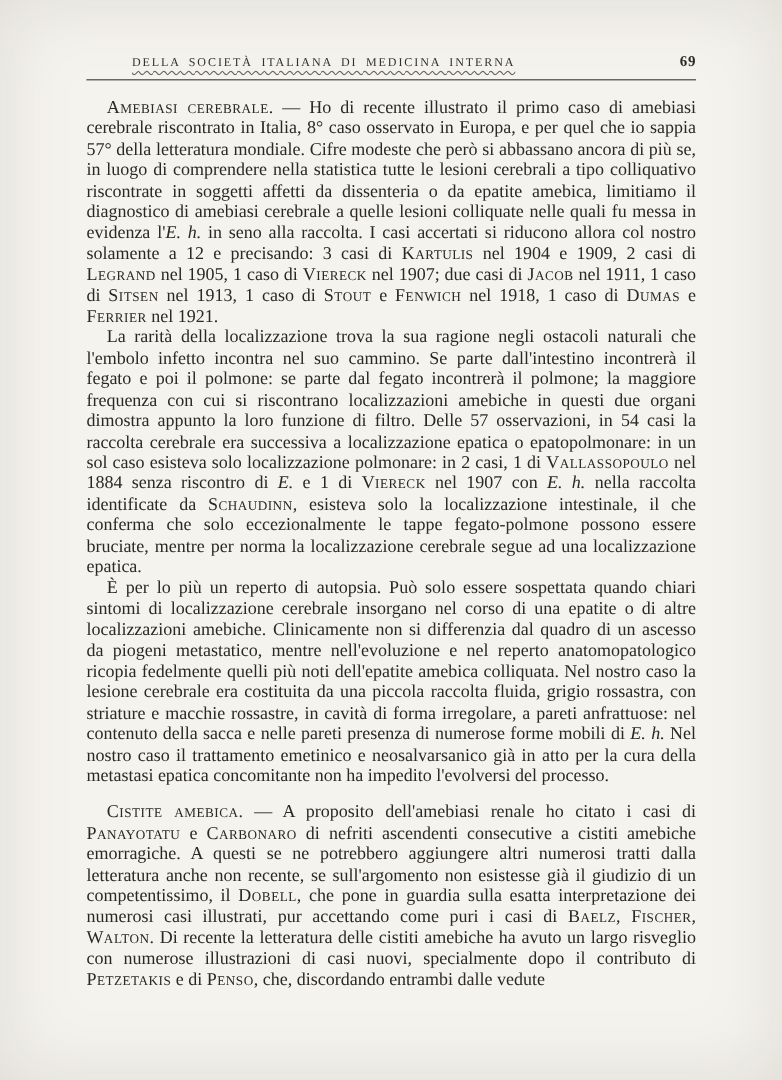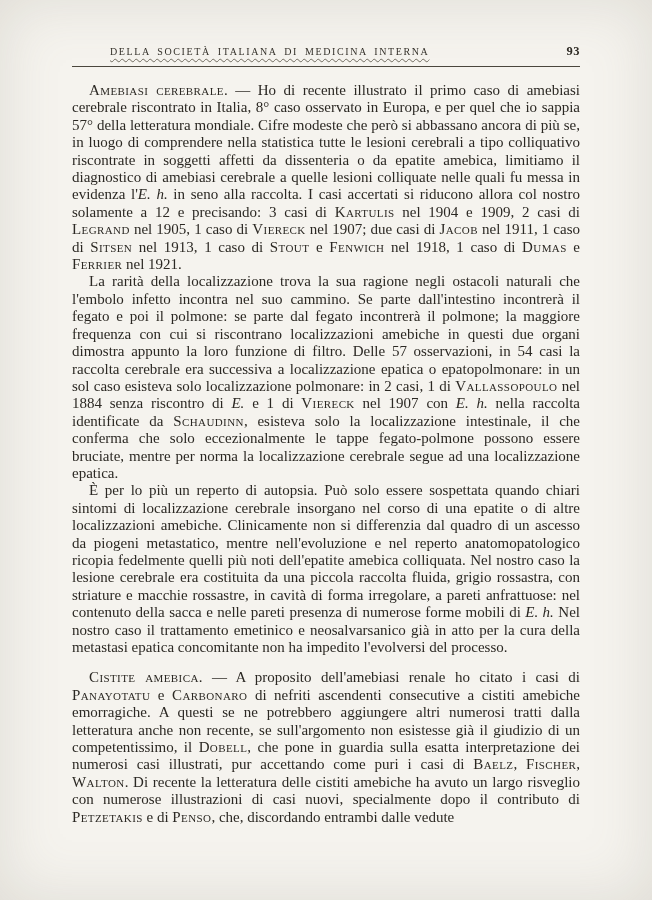--- a/index.html
+++ b/index.html
@@ -74,21 +74,21 @@
   .it {
     font-style: italic;
   }
 </style>
 </head>
 <body>
 
 <div class="page">
   <div class="page-header">
     <span class="journal-title">DELLA SOCIETÀ ITALIANA DI MEDICINA INTERNA</span>
-    <span class="page-number">93</span>
+    <span class="page-number">69</span>
   </div>
   <hr class="header-rule">
   <div class="article-body">
       <p class="para"><span class="sc">Amebiasi cerebrale</span><span>. — Ho di recente illustrato il primo caso di amebiasi cerebrale riscontrato in Italia, 8° caso osservato in Europa, e per quel che io sappia 57° della letteratura mondiale. Cifre modeste che però si abbassano ancora di più se, in luogo di comprendere nella statistica tutte le lesioni cerebrali a tipo colliquativo riscontrate in soggetti affetti da dissenteria o da epatite amebica, limitiamo il diagnostico di amebiasi cerebrale a quelle lesioni colliquate nelle quali fu messa in evidenza l'</span><span class="it">E. h.</span><span> in seno alla raccolta. I casi accertati si riducono allora col nostro solamente a 12 e precisando: 3 casi di </span><span class="sc">Kartulis</span><span> nel 1904 e 1909, 2 casi di </span><span class="sc">Legrand</span><span> nel 1905, 1 caso di </span><span class="sc">Viereck</span><span> nel 1907; due casi di </span><span class="sc">Jacob</span><span> nel 1911, 1 caso di </span><span class="sc">Sitsen</span><span> nel 1913, 1 caso di </span><span class="sc">Stout</span><span> e </span><span class="sc">Fenwich</span><span> nel 1918, 1 caso di </span><span class="sc">Dumas</span><span> e </span><span class="sc">Ferrier</span><span> nel 1921.</span></p>
       <p class="para"><span>La rarità della localizzazione trova la sua ragione negli ostacoli naturali che l'embolo infetto incontra nel suo cammino. Se parte dall'intestino incontrerà il fegato e poi il polmone: se parte dal fegato incontrerà il polmone; la maggiore frequenza con cui si riscontrano localizzazioni amebiche in questi due organi dimostra appunto la loro funzione di filtro. Delle 57 osservazioni, in 54 casi la raccolta cerebrale era successiva a localizzazione epatica o epatopolmonare: in un sol caso esisteva solo localizzazione polmonare: in 2 casi, 1 di </span><span class="sc">Vallassopoulo</span><span> nel 1884 senza riscontro di </span><span class="it">E.</span><span> e 1 di </span><span class="sc">Viereck</span><span> nel 1907 con </span><span class="it">E. h.</span><span> nella raccolta identificate da </span><span class="sc">Schaudinn</span><span>, esisteva solo la localizzazione intestinale, il che conferma che solo eccezionalmente le tappe fegato-polmone possono essere bruciate, mentre per norma la localizzazione cerebrale segue ad una localizzazione epatica.</span></p>
       <p class="para"><span>È per lo più un reperto di autopsia. Può solo essere sospettata quando chiari sintomi di localizzazione cerebrale insorgano nel corso di una epatite o di altre localizzazioni amebiche. Clinicamente non si differenzia dal quadro di un ascesso da piogeni metastatico, mentre nell'evoluzione e nel reperto anatomopatologico ricopia fedelmente quelli più noti dell'epatite amebica colliquata. Nel nostro caso la lesione cerebrale era costituita da una piccola raccolta fluida, grigio rossastra, con striature e macchie rossastre, in cavità di forma irregolare, a pareti anfrattuose: nel contenuto della sacca e nelle pareti presenza di numerose forme mobili di </span><span class="it">E. h.</span><span> Nel nostro caso il trattamento emetinico e neosalvarsanico già in atto per la cura della metastasi epatica concomitante non ha impedito l'evolversi del processo.</span></p>
       <p class="para gap"><span class="sc">Cistite amebica</span><span>. — A proposito dell'amebiasi renale ho citato i casi di </span><span class="sc">Panayotatu</span><span> e </span><span class="sc">Carbonaro</span><span> di nefriti ascendenti consecutive a cistiti amebiche emorragiche. A questi se ne potrebbero aggiungere altri numerosi tratti dalla letteratura anche non recente, se sull'argomento non esistesse già il giudizio di un competentissimo, il </span><span class="sc">Dobell</span><span>, che pone in guardia sulla esatta interpretazione dei numerosi casi illustrati, pur accettando come puri i casi di </span><span class="sc">Baelz</span><span>, </span><span class="sc">Fischer</span><span>, </span><span class="sc">Walton</span><span>. Di recente la letteratura delle cistiti amebiche ha avuto un largo risveglio con numerose illustrazioni di casi nuovi, specialmente dopo il contributo di </span><span class="sc">Petzetakis</span><span> e di </span><span class="sc">Penso</span><span>, che, discordando entrambi dalle vedute</span></p>
     </div>
 </div>
 <div class="scan-vignette"></div>

